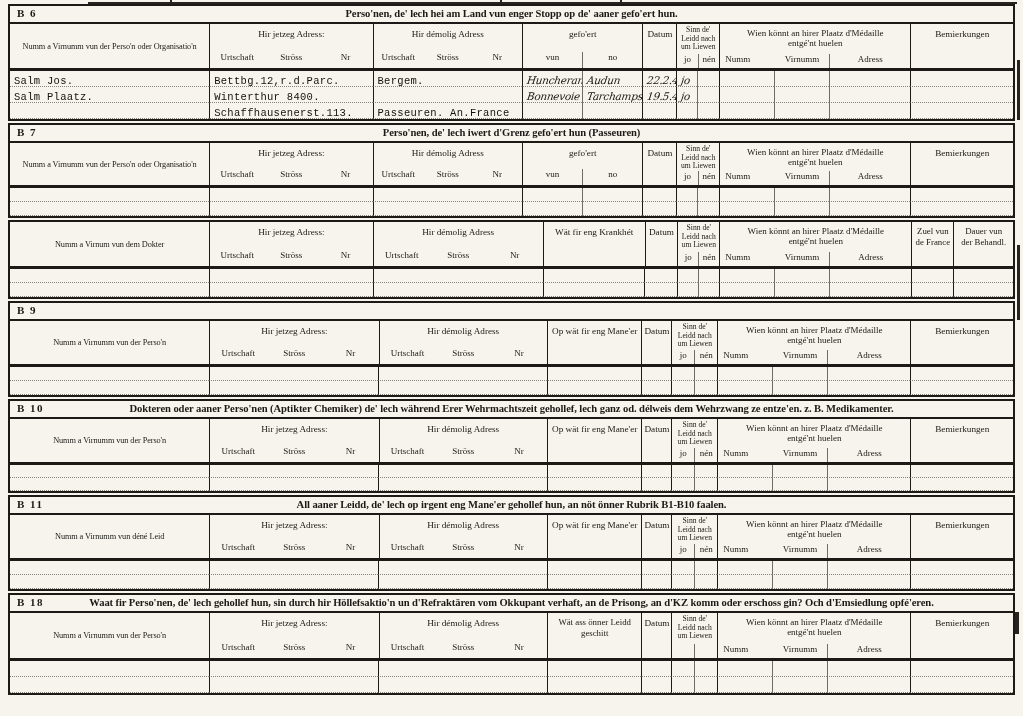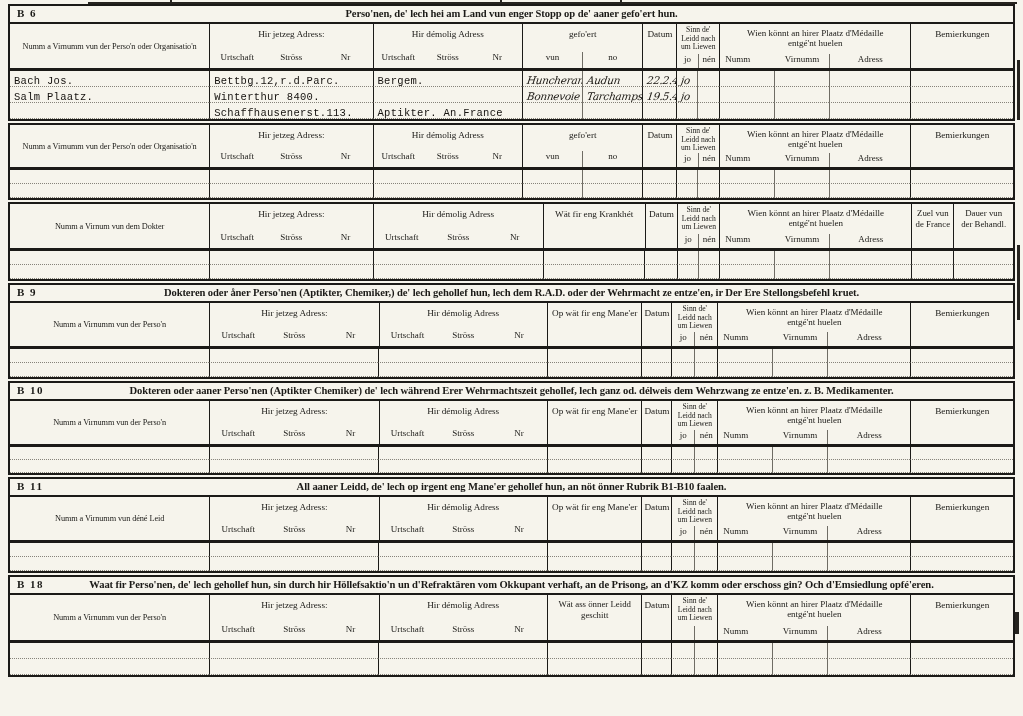--- a/index.html
+++ b/index.html
@@ -108,21 +108,21 @@
               <span style="flex: 0 1 55px;">Numm</span>
               <span style="flex: 0 1 55px;">Virnumm</span>
               <span class="dv" style="flex: 0 1 82px;">Adress</span>
             </div>
           </div>
           <div class="col col-plain bl" style="flex: 0 1 103px;">
             <div class="top-label">Bemierkungen</div>
           </div>
         </div>
         <div class="row" style="height: 16px;">
-          <div class="cell" style="flex: 0 1 200px; line-height: 15px;"><span class="typed">Bach Jos.</span></div>
+          <div class="cell" style="flex: 0 1 200px; line-height: 15px;"><span class="typed">Salm Jos.</span></div>
           <div class="cell bl" style="flex: 0 1 164px; line-height: 15px;"><span class="typed">Bettbg.12,r.d.Parc.</span></div>
           <div class="cell bl" style="flex: 0 1 150px; line-height: 15px;"><span class="typed">Bergem.</span></div>
           <div class="cell bl" style="flex: 0 1 60px; line-height: 15px;"><span class="hand">Huncherange</span></div>
           <div class="cell bl-sub" style="flex: 0 1 61px; line-height: 15px;"><span class="hand">Audun</span></div>
           <div class="cell bl" style="flex: 0 1 34px; line-height: 15px;"><span class="hand">22.2.44</span></div>
           <div class="cell bl" style="flex: 0 1 21px; line-height: 15px;"><span class="hand">jo</span></div>
           <div class="cell bl-sub" style="flex: 0 1 22px; line-height: 15px;"></div>
           <div class="cell bl" style="flex: 0 1 55px; line-height: 15px;"></div>
           <div class="cell bl-sub" style="flex: 0 1 55px; line-height: 15px;"></div>
           <div class="cell bl-sub" style="flex: 0 1 82px; line-height: 15px;"></div>
@@ -138,33 +138,37 @@
           <div class="cell bl" style="flex: 0 1 21px; line-height: 15px;"><span class="hand">jo</span></div>
           <div class="cell bl-sub" style="flex: 0 1 22px; line-height: 15px;"></div>
           <div class="cell bl" style="flex: 0 1 55px; line-height: 15px;"></div>
           <div class="cell bl-sub" style="flex: 0 1 55px; line-height: 15px;"></div>
           <div class="cell bl-sub" style="flex: 0 1 82px; line-height: 15px;"></div>
           <div class="cell bl" style="flex: 0 1 103px; line-height: 15px;"></div>
         </div>
         <div class="row" style="height: 16px;">
           <div class="cell" style="flex: 0 1 200px; line-height: 15px;"></div>
           <div class="cell bl" style="flex: 0 1 164px; line-height: 15px;"><span class="typed">Schaffhausenerst.113.</span></div>
-          <div class="cell bl" style="flex: 0 1 150px; line-height: 15px;"><span class="typed">Aptikter. An.France</span></div>
+          <div class="cell bl" style="flex: 0 1 150px; line-height: 15px;"><span class="typed">Passeuren. An.France</span></div>
           <div class="cell bl" style="flex: 0 1 60px; line-height: 15px;"></div>
           <div class="cell bl-sub" style="flex: 0 1 61px; line-height: 15px;"></div>
           <div class="cell bl" style="flex: 0 1 34px; line-height: 15px;"></div>
           <div class="cell bl" style="flex: 0 1 21px; line-height: 15px;"></div>
           <div class="cell bl-sub" style="flex: 0 1 22px; line-height: 15px;"></div>
           <div class="cell bl" style="flex: 0 1 55px; line-height: 15px;"></div>
           <div class="cell bl-sub" style="flex: 0 1 55px; line-height: 15px;"></div>
           <div class="cell bl-sub" style="flex: 0 1 82px; line-height: 15px;"></div>
           <div class="cell bl" style="flex: 0 1 103px; line-height: 15px;"></div>
         </div>
       </div>
       <div class="section">
+        <div class="title-row">
+          <span class="sec-id">B 7</span>
+          <span class="sec-title">Perso'nen, de' lech iwert d'Grenz gefo'ert hun (Passeuren)</span>
+        </div>
         <div class="hdr" style="height: 42px;">
           <div class="col col-name" style="flex: 0 1 200px;">
             <div class="name-label">Numm a Virnumm vun der Perso'n oder Organisatio'n</div>
           </div>
           <div class="col col-addr bl" style="flex: 0 1 164px;">
             <div class="top-label">Hir jetzeg Adress:</div>
             <div class="subrow addr-sub">
               <span>Urtschaft</span>
               <span>Ströss</span>
               <span>Nr</span>
@@ -326,21 +330,20 @@
           <div class="cell bl" style="flex: 0 1 55px; line-height: 13px;"></div>
           <div class="cell bl-sub" style="flex: 0 1 55px; line-height: 13px;"></div>
           <div class="cell bl-sub" style="flex: 0 1 83px; line-height: 13px;"></div>
           <div class="cell bl" style="flex: 0 1 42px; line-height: 13px;"></div>
           <div class="cell bl" style="flex: 0 1 60px; line-height: 13px;"></div>
         </div>
       </div>
       <div class="section">
         <div class="title-row">
           <span class="sec-id">B 9</span>
-          <span class="sec-title">Dokteren oder åner Perso'nen (Aptikter, Chemiker,) de' lech gehollef hun, lech dem R.A.D. oder der Wehrmacht ze entze'en, ir Der Ere Stellongsbefehl kruet.</span>
         </div>
         <div class="hdr" style="height: 43px;">
           <div class="col col-name" style="flex: 0 1 200px;">
             <div class="name-label">Numm a Virnumm vun der Perso'n</div>
           </div>
           <div class="col col-addr bl" style="flex: 0 1 170px;">
             <div class="top-label">Hir jetzeg Adress:</div>
             <div class="subrow addr-sub">
               <span>Urtschaft</span>
               <span>Ströss</span>

